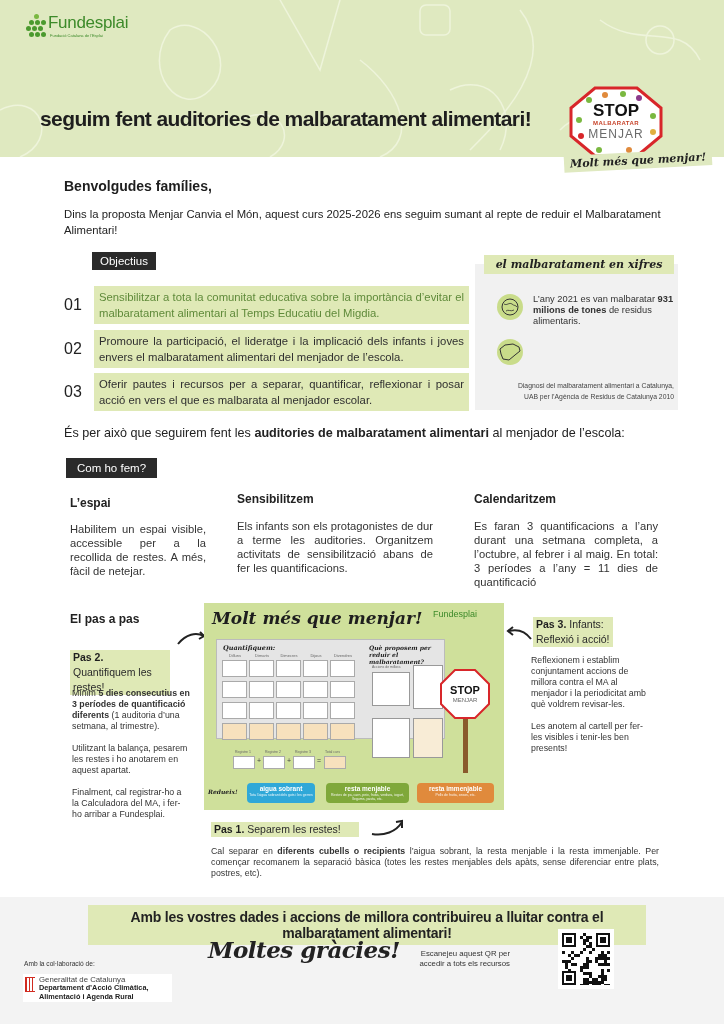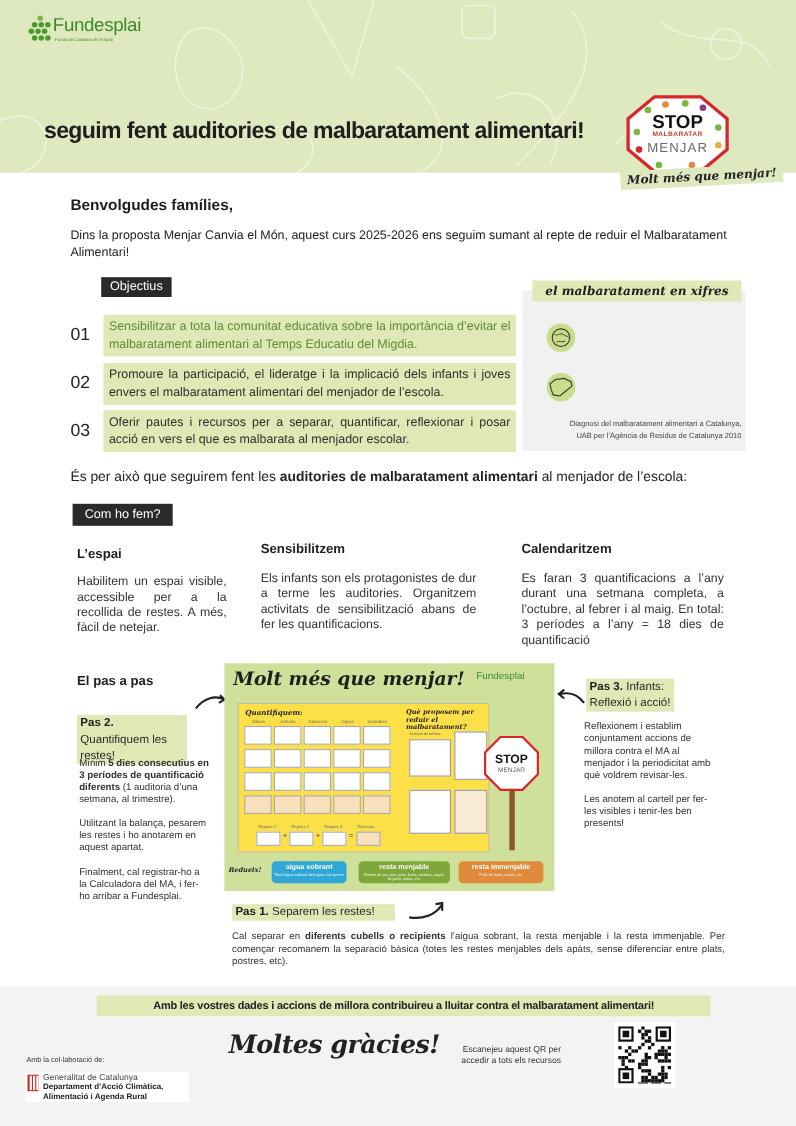--- a/index.html
+++ b/index.html
@@ -53,42 +53,42 @@
   .col-t { position: absolute; font-size: 11.2px; line-height: 14px; color: #333; text-align: justify; }
 
   .paspas { position: absolute; left: 70px; top: 612px; font-size: 12px; font-weight: bold; color: #222; }
   .step-h { position: absolute; background: #dfe9b6; font-size: 10.5px; line-height: 15px; padding: 0 3px; color: #2a2a2a; }
   .step-h b { color: #1e1e1e; }
   .step-t { position: absolute; font-size: 8.8px; line-height: 11px; color: #333; }
 
   .poster { position: absolute; left: 204px; top: 603px; width: 300px; height: 207px; background: #cfe09b; overflow: hidden; }
   .poster-title { position: absolute; left: 8px; top: 5px; font-family: "DejaVu Serif", serif; font-weight: bold; font-style: italic; font-size: 17px; color: #1e1e1e; }
   .poster-logo { position: absolute; left: 229px; top: 6px; font-size: 9px; color: #3d8a2a; }
-  .poster-board { position: absolute; left: 12px; top: 36px; width: 229px; height: 136px; background: #fde047; border: 1px solid #bbb; }
+  .poster-board { position: absolute; left: 12px; top: 36px; width: 229px; height: 100px; background: #e5e5e5; border: 1px solid #bbb; }
   .pb-h { position: absolute; left: 6px; top: 4px; font-family: "DejaVu Serif", serif; font-style: italic; font-weight: bold; font-size: 6.5px; color: #222; }
   .pb-h2 { position: absolute; left: 152px; top: 4px; width: 75px; font-family: "DejaVu Serif", serif; font-style: italic; font-weight: bold; font-size: 6px; line-height: 7px; color: #222; }
   .pb-day { position: absolute; top: 13px; font-size: 4px; color: #666; width: 26px; text-align: center; }
   .pb-cell { position: absolute; width: 25px; height: 17px; border: 1px solid #aaa; background: #fff; }
   .pb-cell.tot { background: #f7e1bd; }
   .pb-reg { position: absolute; font-size: 3.5px; color: #666; }
   .pb-regbox { position: absolute; width: 22px; height: 13px; border: 1px solid #aaa; background: #fff; top: 116px; }
   .pb-op { position: absolute; top: 117px; font-size: 7px; color: #444; }
   .pb-acc { position: absolute; left: 155px; top: 25px; font-size: 3.5px; color: #666; }
   .pb-note { position: absolute; border: 1px solid #999; background: #fff; }
   .poster-stop { position: absolute; left: 236px; top: 66px; width: 50px; height: 50px; }
   .poster-post { position: absolute; left: 259px; top: 112px; width: 5px; height: 58px; background: #8a5a2c; }
   .bin { position: absolute; top: 180px; height: 20px; border-radius: 4px; color: #fff; text-align: center; }
   .bin .bt { font-size: 6.5px; font-weight: bold; line-height: 8px; padding-top: 2px; }
   .bin .bs { font-size: 3.5px; line-height: 4px; opacity: 0.9; }
   .redu { position: absolute; left: 4px; top: 185px; font-family: "DejaVu Serif", serif; font-style: italic; font-size: 6px; font-weight: bold; color: #222; }
 
   .arrow { position: absolute; }
 
   .footer { position: absolute; left: 0; top: 897px; width: 724px; height: 127px; background: #f3f3f3; }
-  .footer-banner { position: absolute; left: 88px; top: 905px; width: 558px; background: #dfe9b6; font-size: 10px; font-weight: bold; color: #222; padding: 4px 6px; text-align: center; letter-spacing: -0.2px; }
+  .footer-banner { position: absolute; left: 88px; top: 905px; width: 558px; background: #dfe9b6; font-size: 14px; font-weight: bold; color: #222; padding: 4px 6px; text-align: center; letter-spacing: -0.2px; }
   .thanks { position: absolute; left: 208px; top: 936px; font-family: "DejaVu Serif", serif; font-style: italic; font-weight: bold; font-size: 23px; color: #222; letter-spacing: -0.5px; }
   .qr-text { position: absolute; left: 398px; top: 949px; width: 112px; text-align: right; font-size: 7.8px; line-height: 10px; color: #333; }
   .qr { position: absolute; left: 558px; top: 929px; width: 56px; height: 60px; background: #fff; padding: 4px; }
   .collab { position: absolute; left: 24px; top: 960px; font-size: 6.6px; color: #333; }
   .gencat { position: absolute; left: 23px; top: 974px; width: 149px; height: 28px; background: #fff; }
   .gencat-flag { position: absolute; left: 2px; top: 3px; width: 10px; height: 15px; background: #d12b20; }
   .gencat-flag span { position: absolute; top: 1px; width: 1.5px; height: 13px; background: #fff; }
   .gencat-t1 { position: absolute; left: 16px; top: 1px; font-size: 7.8px; color: #444; white-space: nowrap; }
   .gencat-t2 { position: absolute; left: 16px; top: 10px; font-size: 7.3px; font-weight: bold; color: #222; line-height: 8.5px; white-space: nowrap; }
 </style>
@@ -172,20 +172,23 @@
 
 <div class="stats"></div>
 <div class="stats-title">el malbaratament en xifres</div>
 <div class="stat-row" style="top:294px">
   <div class="stat-icon">
     <svg width="26" height="26" viewBox="0 0 26 26">
         <circle cx="13" cy="13" r="8" fill="none" stroke="#333" stroke-width="1"></circle>
         <path d="M7 10 C10 12 12 8 15 10 C17 12 19 11 20 13 M9 17 C11 15 14 18 17 16" fill="none" stroke="#333" stroke-width="0.8"></path>
       </svg>
   </div>
+  <div class="stat-text">
+    <span>L’any 2021 es van malbaratar </span><b>931 milions de tones</b><span> de residus alimentaris.</span>
+  </div>
 </div>
 <div class="stat-row" style="top:339px">
   <div class="stat-icon">
     <svg width="26" height="26" viewBox="0 0 26 26">
         <path d="M3 10 L8 6 L16 5 L22 8 L23 12 L18 16 L12 21 L6 20 L4 15 Z" fill="none" stroke="#333" stroke-width="1"></path>
       </svg>
   </div>
 </div>
 <div class="stats-source">
   <div>Diagnosi del malbaratament alimentari a Catalunya,</div>
@@ -198,21 +201,21 @@
 
 <div class="dark-label com-label">Com ho fem?</div>
 
 <div class="col-h" style="left:70px;top:496px">L’espai</div>
 <div class="col-t" style="left:70px;top:522px;width:136px">Habilitem un espai visible, accessible per a la recollida de restes. A més, fàcil de netejar.</div>
 
 <div class="col-h" style="left:237px;top:492px">Sensibilitzem</div>
 <div class="col-t" style="left:237px;top:519px;width:196px">Els infants son els protagonistes de dur a terme les auditories. Organitzem activitats de sensibilització abans de fer les quantificacions.</div>
 
 <div class="col-h" style="left:474px;top:492px">Calendaritzem</div>
-<div class="col-t" style="left:474px;top:519px;width:184px">Es faran 3 quantificacions a l’any durant una setmana completa, a l’octubre, al febrer i al maig. En total: 3 períodes a l’any = 18 dies de quantificació</div>
+<div class="col-t" style="left:474px;top:519px;width:184px">Es faran 3 quantificacions a l’any durant una setmana completa, a l’octubre, al febrer i al maig. En total: 3 períodes a l’any = 11 dies de quantificació</div>
 
 <div class="paspas">El pas a pas</div>
 
 <div class="step-h" style="left:70px;top:650px;width:100px">
   <b>Pas 2.</b><span> Quantifiquem les restes!</span>
 </div>
 <div class="step-t" style="left:72px;top:688px;width:118px">
   <p><span>Mínim </span><b>5 dies consecutius en 3 períodes de quantificació diferents</b><span> (1 auditoria d’una setmana, al trimestre).</span></p>
   <p style="margin-top:11px">Utilitzant la balança, pesarem les restes i ho anotarem en aquest apartat.</p>
   <p style="margin-top:11px">Finalment, cal registrar-ho a la Calculadora del MA, i fer-ho arribar a Fundesplai.</p>

